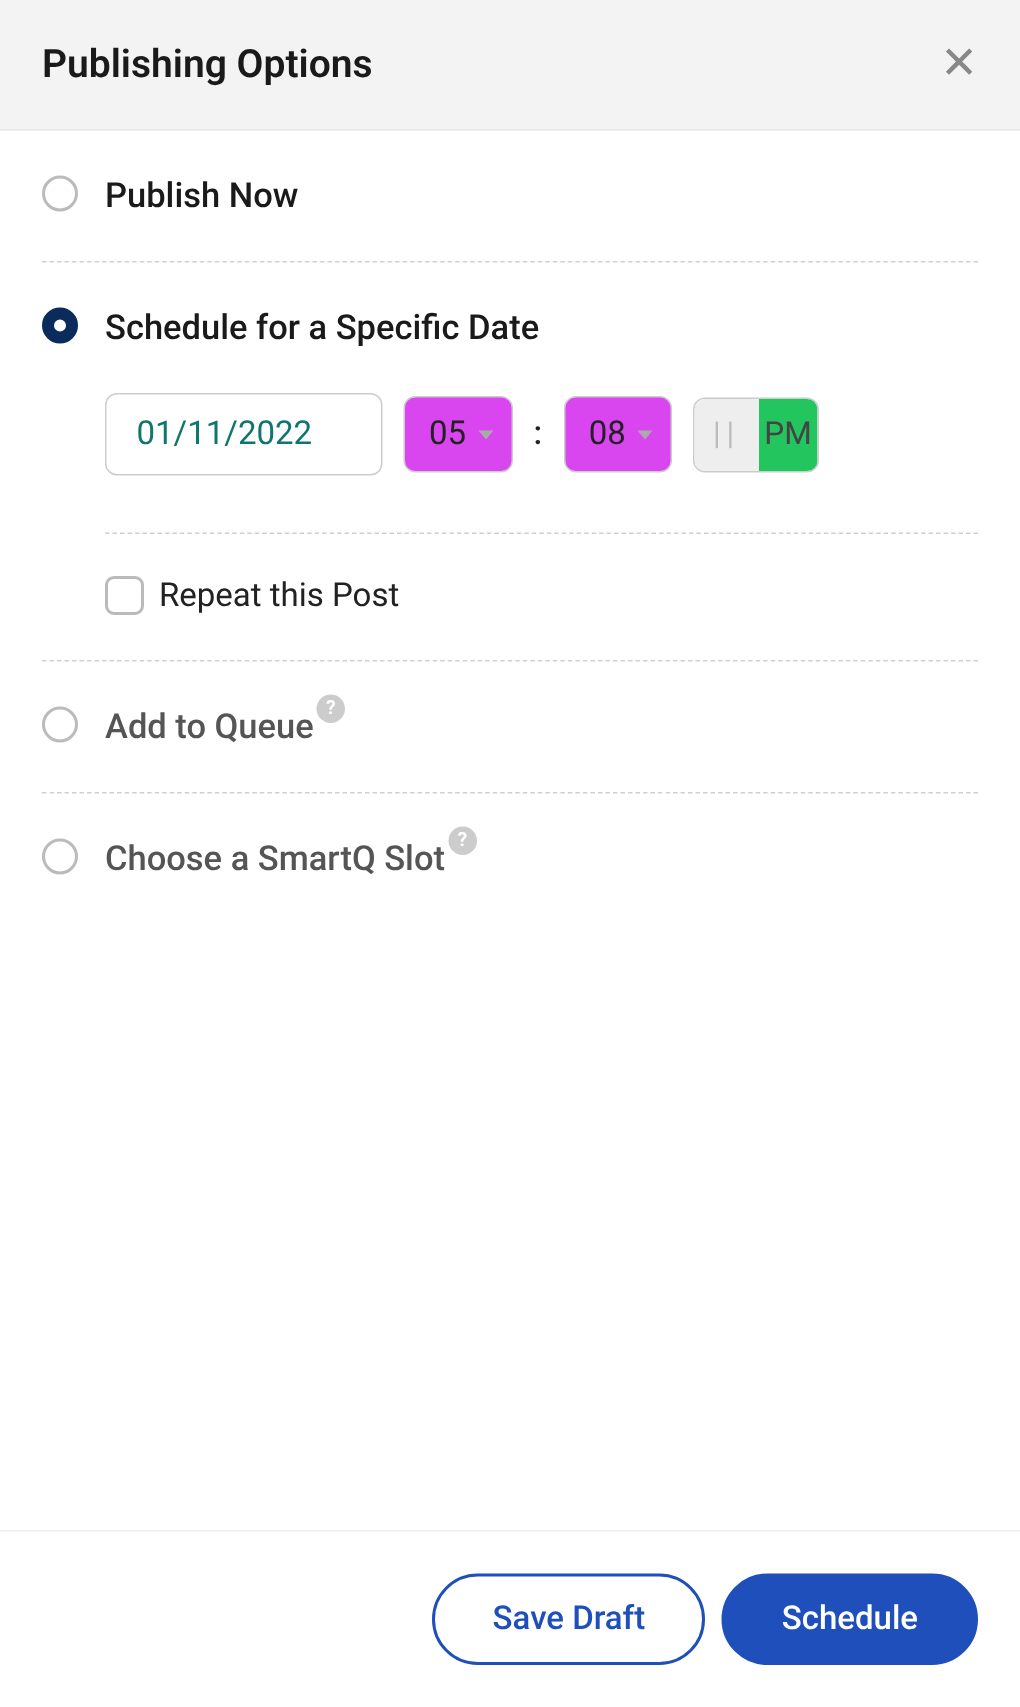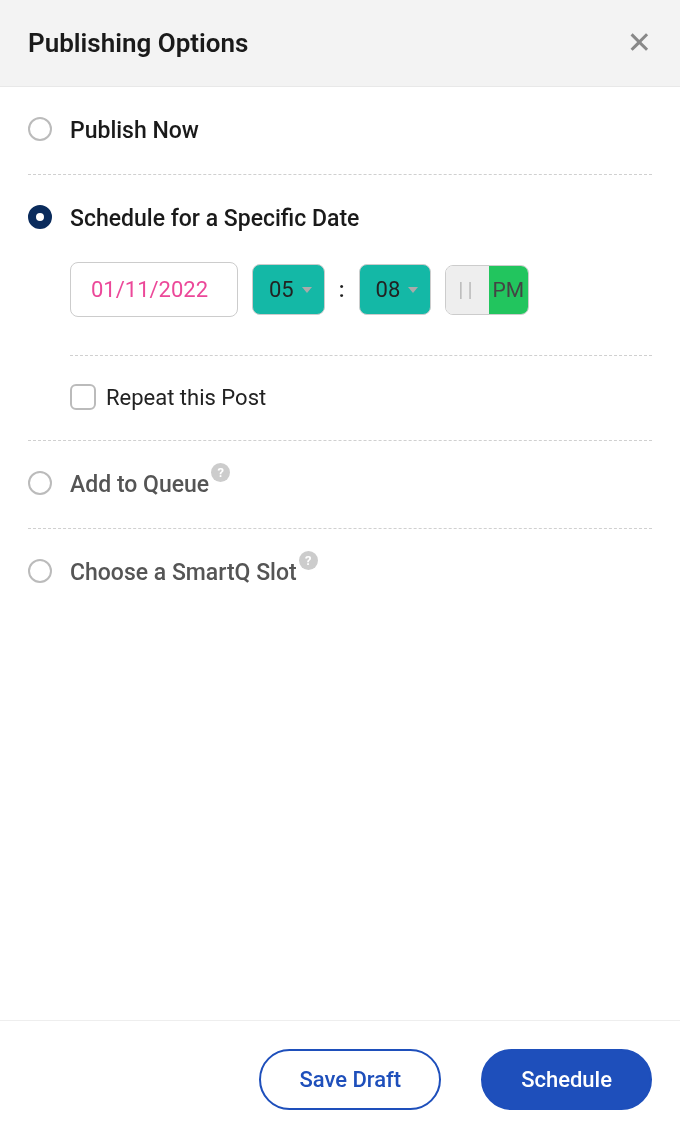--- a/index.html
+++ b/index.html
@@ -81,35 +81,35 @@
       display: flex;
       align-items: center;
       gap: 14px;
       margin-top: 0;
     }
     .date-input {
       border: 1px solid #ccc;
       border-radius: 8px;
       padding: 14px 20px;
       font-size: 22px;
-      color: #ec4899;
-      width: 168px;
+      color: #0f766e;
+      width: 185px;
       font-family: inherit;
     }
     .select-box {
       border: 1px solid #ccc;
       border-radius: 8px;
       padding: 12px 12px 12px 16px;
       font-size: 22px;
       color: #222;
       display: flex;
       align-items: center;
       gap: 8px;
       cursor: pointer;
-      background: #14b8a6;
+      background: #d946ef;
     }
     .chevron {
       width: 0;
       height: 0;
       border-left: 5px solid transparent;
       border-right: 5px solid transparent;
       border-top: 6px solid #aaa;
     }
     .colon {
       font-size: 22px;
@@ -185,21 +185,21 @@
     }
     .label-with-help {
       display: inline-flex;
       align-items: flex-start;
     }
     .footer {
       border-top: 1px solid #eee;
       padding: 28px;
       display: flex;
       justify-content: flex-end;
-      gap: 40px;
+      gap: 11px;
     }
     .btn {
       font-size: 22px;
       font-weight: 500;
       padding: 16px 38px;
       border-radius: 999px;
       cursor: pointer;
       font-family: inherit;
     }
     .btn-outline {

